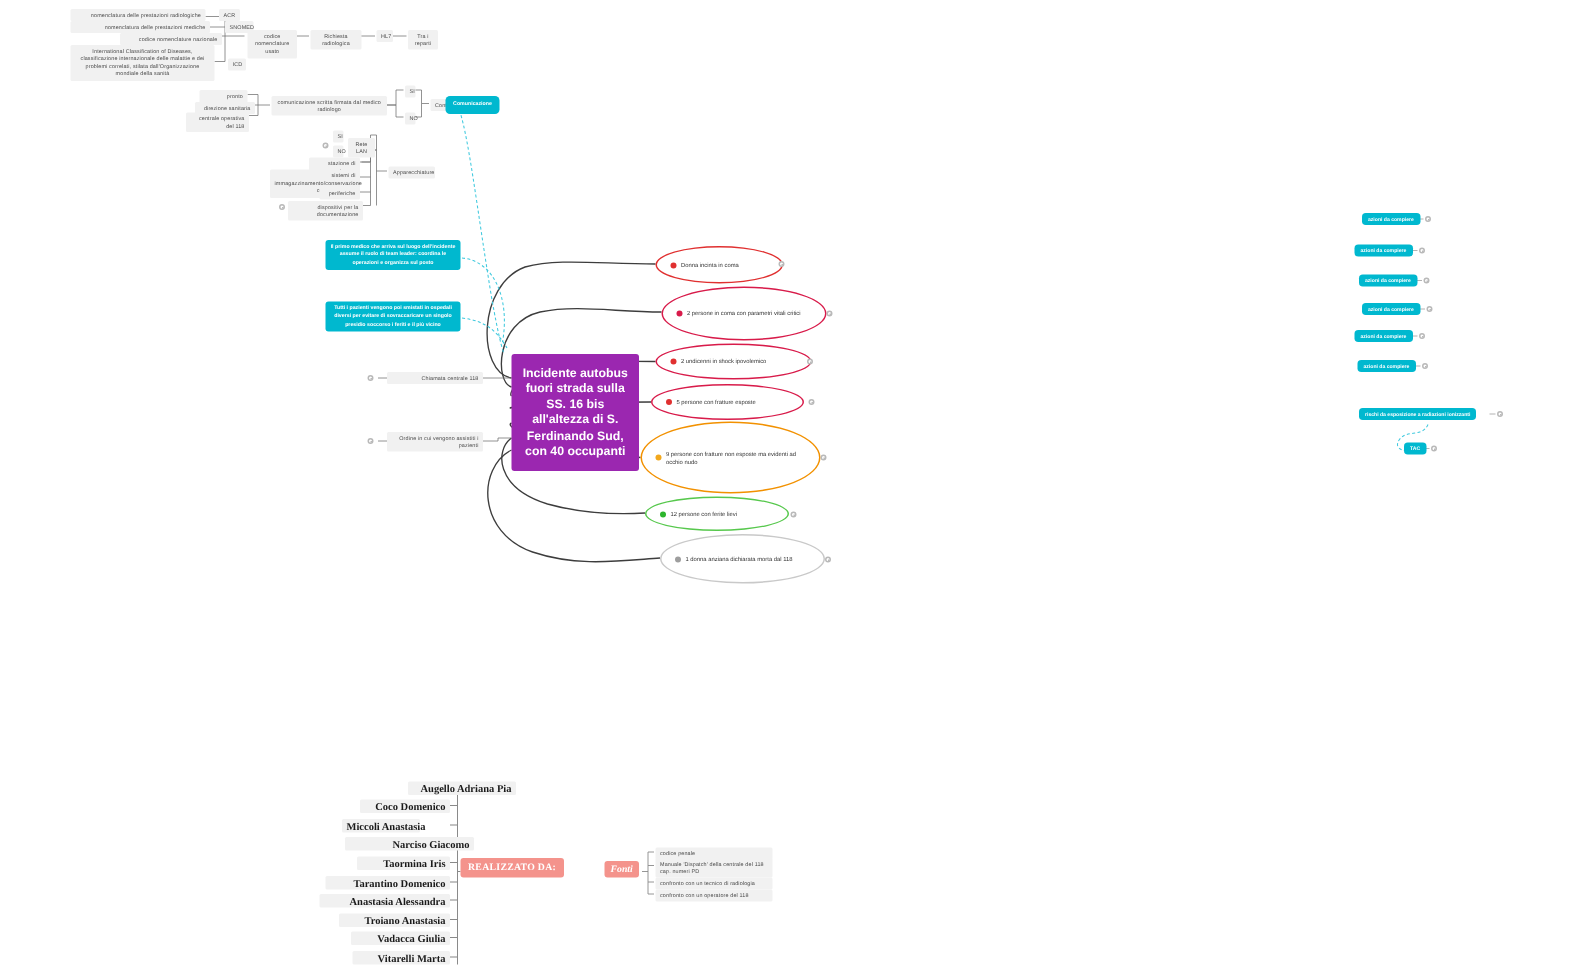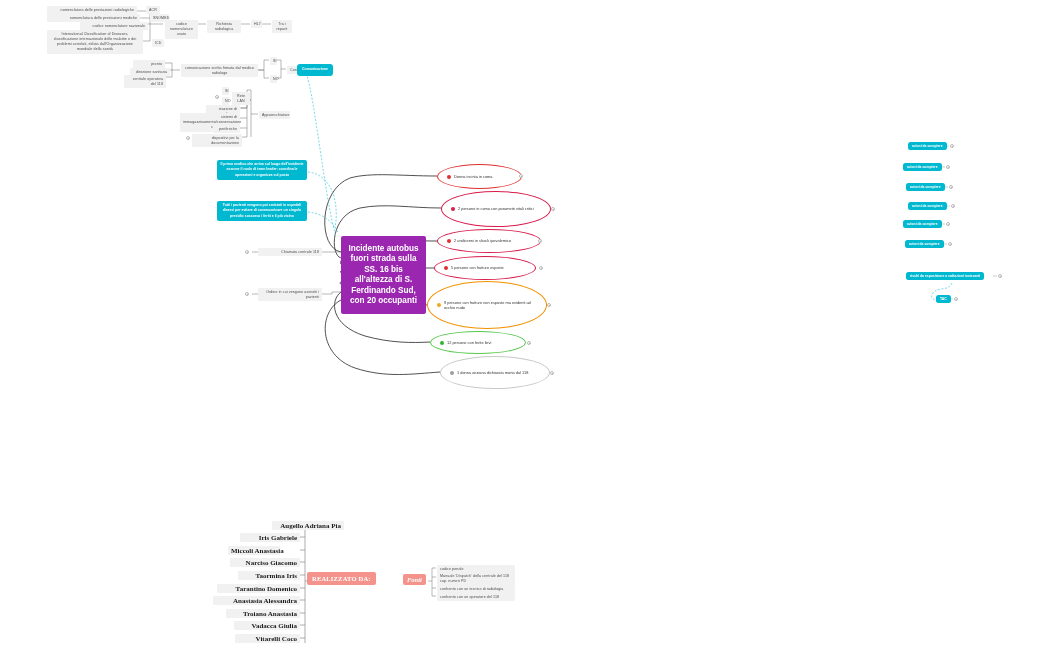--- a/index.html
+++ b/index.html
@@ -293,21 +293,21 @@
   <div class="circ" style="left:186px;top:136px;"></div>
   <div class="circ" style="left:245px;top:250px;"></div>
   <div class="circ" style="left:245px;top:292px;"></div>
 
   <div class="teal" style="left:217px;top:160px;width:90px;">Il primo medico che arriva sul luogo dell'incidente assume il ruolo di team leader: coordina le operazioni e organizza sul posto</div>
   <div class="teal" style="left:217px;top:201px;width:90px;">Tutti i pazienti vengono poi smistati in ospedali diversi per evitare di sovraccaricare un singolo presidio soccorso i feriti e il più vicino</div>
 
   <div class="gbox r" style="left:258px;top:248px;width:64px;">Chiamata centrale 118</div>
   <div class="gbox r" style="left:258px;top:288px;width:64px;">Ordine in cui vengono assistiti i pazienti</div>
 
-  <div class="central">Incidente autobus fuori strada sulla SS. 16 bis all'altezza di S. Ferdinando Sud, con 20 occupanti</div>
+  <div class="central">Incidente autobus fuori strada sulla SS. 16 bis all'altezza di S. Ferdinando Sud, con 40 occupanti</div>
 
   <div class="ell" style="left:437px;top:164px;width:85px;height:25px;border:1.4px solid #e03030;">
     <span class="dot" style="background:#e03030;"></span>
     <span class="txt">Donna incinta in coma</span>
   </div>
   <div class="circ" style="left:519px;top:174px;"></div>
 
   <div class="ell" style="left:441px;top:191px;width:110px;height:36px;border:1.6px solid #d81b4a;">
     <span class="dot" style="background:#d81b4a;"></span>
     <span class="txt">2 persone in coma con parametri vitali critici</span>
@@ -362,29 +362,29 @@
   <div class="tag" style="left:905px;top:240px;">azioni da compiere</div>
   <div class="circ" style="left:948px;top:242px;"></div>
 
   <div class="tag" style="left:906px;top:272px;">rischi da esposizione a radiazioni ionizzanti</div>
   <div class="circ" style="left:998px;top:274px;"></div>
 
   <div class="tag" style="left:936px;top:295px;">TAC</div>
   <div class="circ" style="left:954px;top:297px;"></div>
 
   <div class="name" style="left:228px;top:521px;width:72px;margin-left:44px;">Augello Adriana Pia</div>
-  <div class="name" style="left:240px;top:533px;width:60px;">Iris Gabriele</div>
+  <div class="name" style="left:240px;top:533px;width:60px;">Coco Domenico</div>
   <div class="name" style="left:228px;top:546px;width:52px;">Miccoli Anastasia</div>
-  <div class="name" style="left:230px;top:558px;width:70px;">Narciso Giacomo</div>
+  <div class="name" style="left:230px;top:558px;width:86px;">Narciso Giacomo</div>
   <div class="name" style="left:238px;top:571px;width:62px;">Taormina Iris</div>
   <div class="name" style="left:217px;top:584px;width:83px;">Tarantino Domenico</div>
   <div class="name" style="left:213px;top:596px;width:87px;">Anastasia Alessandra</div>
   <div class="name" style="left:226px;top:609px;width:74px;">Troiano Anastasia</div>
   <div class="name" style="left:234px;top:621px;width:66px;">Vadacca Giulia</div>
-  <div class="name" style="left:235px;top:634px;width:65px;">Vitarelli Coco</div>
+  <div class="name" style="left:235px;top:634px;width:65px;">Vitarelli Marta</div>
 
   <div class="realizzato">REALIZZATO DA:</div>
 
   <div class="fonti">Fonti</div>
 
   <div class="gbox" style="left:437px;top:565px;width:78px;">codice penale</div>
   <div class="gbox" style="left:437px;top:572px;width:78px;">Manuale 'Dispatch' della centrale del 118 cap. numeri PD</div>
   <div class="gbox" style="left:437px;top:585px;width:78px;">confronto con un tecnico di radiologia</div>
   <div class="gbox" style="left:437px;top:593px;width:78px;">confronto con un operatore del 118</div>
 

